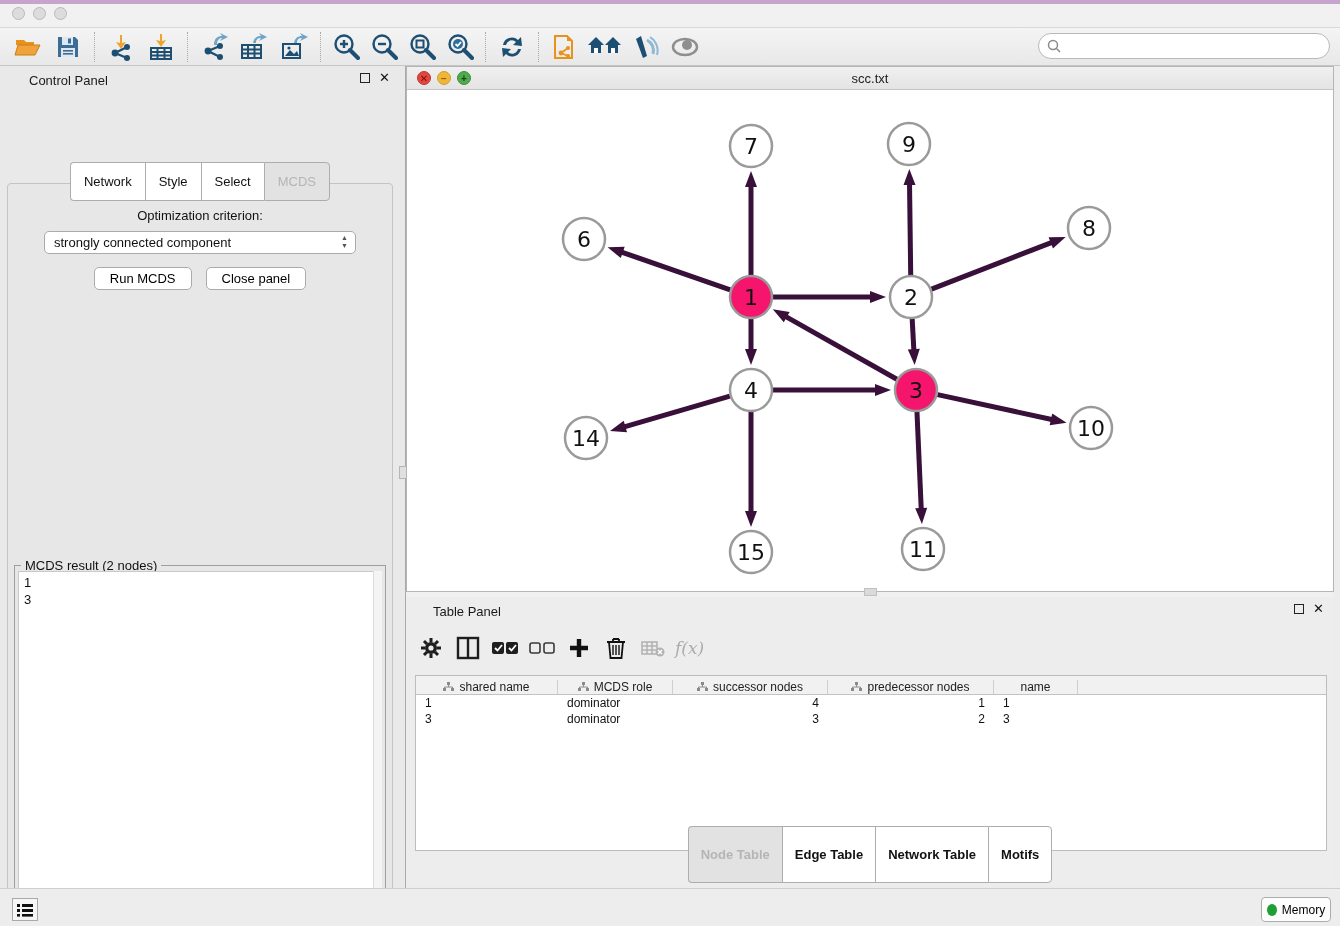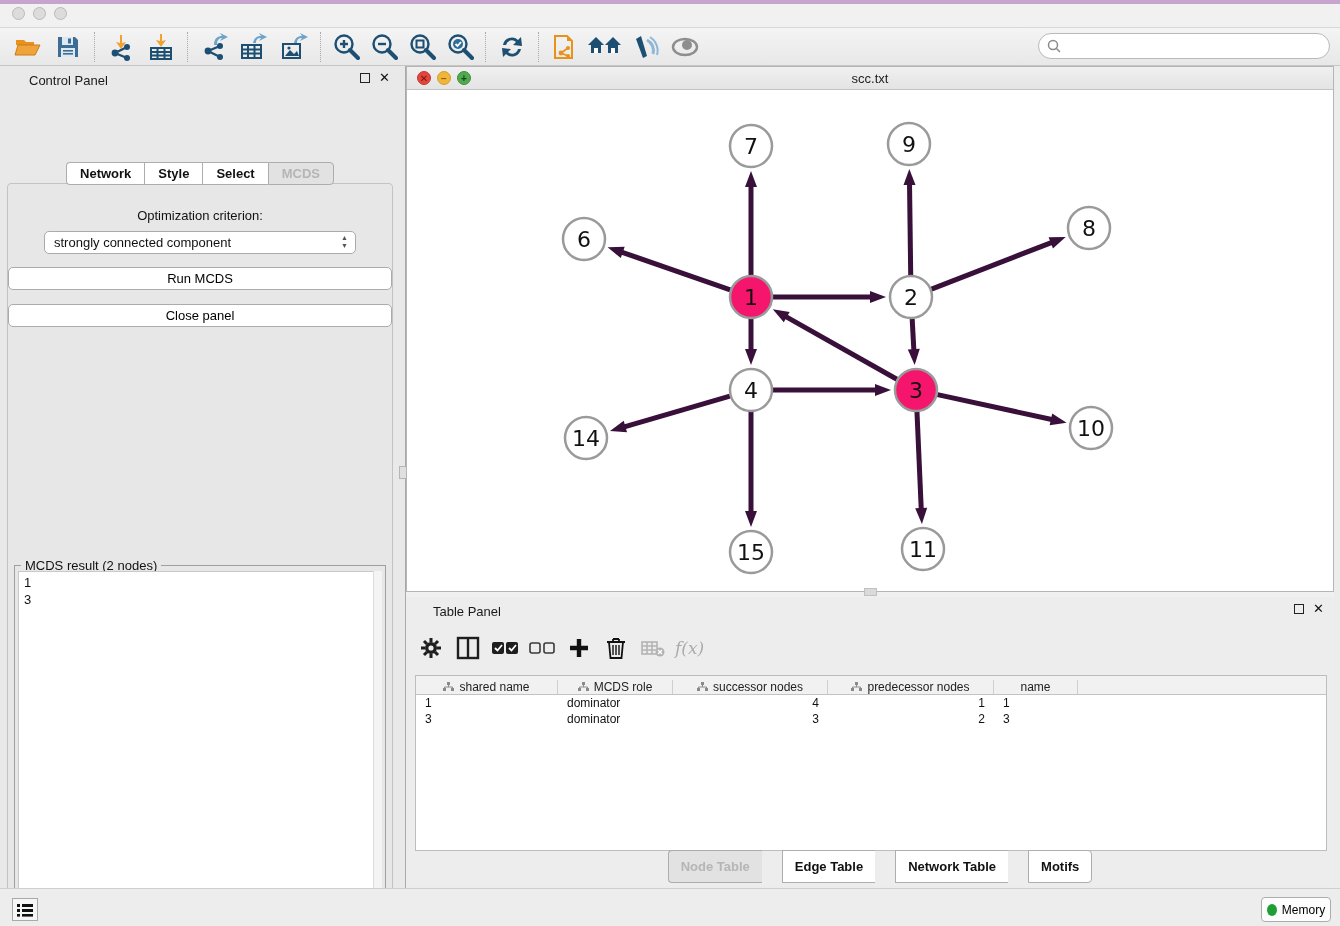--- a/index.html
+++ b/index.html
@@ -22,29 +22,29 @@
   .search input { border:none; outline:none; flex:1; font-size:13px; margin-left:5px; background:transparent; }
 
   
   .cpanel { position:absolute; left:0; top:66px; width:400px; height:822px; background:#E9E9E9; }
   .panel-head { height:28px; position:relative;margin-left:15px; }
   .panel-head .ptitle { position:absolute; left:14px; top:7px; font-size:13px; color:#1A1A1A; }
   .winbtns { position:absolute; right:10px; top:7px; display:flex; gap:9px; align-items:center; }
   .float-btn { width:10px; height:10px; border:1.5px solid #222; background:transparent; }
   .close-x { font-size:13px; font-weight:bold; color:#111; line-height:10px; }
   .cp-tabs { position:absolute; left:0; top:96px; width:100%; display:flex; justify-content:center; z-index:2; }
-  .seg { border:1px solid #ADADAD; border-right:none; background:#fff; padding:3px 13px; font-size:13px; color:#111; cursor:pointer;font-weight:bold; }
+  .seg { border:1px solid #ADADAD; border-right:none; background:#fff; padding:11px 13px; font-size:13px; color:#111; cursor:pointer; }
   .seg:first-child { border-radius:4px 0 0 4px; }
   .seg:last-child { border-right:1px solid #ADADAD; border-radius:0 4px 4px 0; }
   .seg.sel { background:#E2E2E2; color:#B5B5B5; }
   .cp-pane { position:absolute; left:7px; top:117px; width:386px; height:760px; background:#E7E7E7; border:1px solid #C3C3C3; border-radius:4px; }
   .opt-label { text-align:center; margin-top:24px; font-size:13px; }
   .dropdown { position:relative; margin:8px auto 0 auto; width:312px; height:23px; background:#fff; border:1px solid #ABABAB; border-radius:5px; display:flex; align-items:center; padding:0 9px; cursor:pointer; }
   .dropdown .stepper { position:absolute; right:7px; top:2px; display:flex; flex-direction:column; line-height:8px; font-size:8px; color:#555; }
-  .btnrow { display:flex; justify-content:center; gap:14px; margin-top:13px;flex-direction:column; }
+  .btnrow { display:flex; justify-content:center; gap:14px; margin-top:13px; }
   .pbtn { background:#fff; border:1px solid #ABABAB; border-radius:5px; padding:3px 15px; font-size:13px; cursor:pointer; font-family:inherit; }
   .groupbox { position:absolute; left:6px; top:381px; width:372px; height:374px; border:1px solid #9F9F9F; }
   .groupbox .glabel { position:absolute; left:6px; top:-8px; background:#E7E7E7; padding:0 4px; font-size:13px; }
   .gb-text { position:absolute; left:3px; top:5px; right:3px; bottom:3px; background:#fff; border:1px solid #C9C9C9; padding:2px 5px; font-size:13px; line-height:17px; overflow:hidden; }
   .gb-scroll { position:absolute; right:0; top:0; bottom:0; width:9px; background:#F4F4F4; border-left:1px solid #DCDCDC; }
 
   
   .vdivider { position:absolute; left:400px; top:66px; width:6px; height:822px; background:#E9E9E9; border-right:1px solid #A9A9A9; }
   .vgrip { position:absolute; left:-1px; top:400px; width:8px; height:13px; background:#E0E0E0; border:1px solid #B5B5B5; }
   .hdivider { position:absolute; left:406px; top:592px; width:928px; height:5px; background:#F0F0F0; }
@@ -66,21 +66,21 @@
   .tp-toolbar { position:absolute; left:10px; top:31px; height:40px; display:flex; align-items:center; gap:7px; }
   .ticon { background:none; border:none; width:30px; height:30px; display:flex; align-items:center; justify-content:center; cursor:pointer; }
   .ticon.disabled { cursor:default; }
   .fx { font-family:"DejaVu Serif","Liberation Serif",serif; font-style:italic; font-size:17px; color:#ABABAB; }
   .tviewport { position:absolute; left:9px; top:78px; width:912px; height:176px; background:#fff; border:1px solid #BDBDBD; overflow:hidden; }
   .thead { display:flex; height:19px; background:#F1F1F1; border-bottom:1px solid #C3C3C3;align-items:flex-end; }
   .th { display:flex; align-items:center; justify-content:center; gap:5px; font-size:12px; color:#222; border-right:1px solid #CFCFCF; }
   .trow { display:flex; height:16px; }
   .td { font-size:12px; padding:1px 9px; white-space:nowrap; overflow:hidden; }
   .tp-tabs { position:absolute; left:0; bottom:3px; width:100%; display:flex; justify-content:center; }
-  .tp-tabs .seg { font-weight:bold; padding:8px 12px;margin-left:20px; }
+  .tp-tabs .seg { font-weight:bold; padding:20px 12px; }
   .tp-tabs .seg.sel { font-weight:bold; }
 
   
   .statusbar { position:absolute; left:0; top:888px; width:1340px; height:38px; background:#EDEDED; border-top:1px solid #CFCFCF; }
   .list-btn { position:absolute; left:12px; top:9px; width:26px; height:23px; background:#F6F6F6; border:1px solid #A9A9A9; display:flex; align-items:center; justify-content:center; cursor:pointer; }
   .mem-btn { position:absolute; right:9px; top:8px; width:70px; height:25px; background:#FDFDFD; border:1px solid #ACACAC; border-radius:4px; display:flex; align-items:center; justify-content:center; gap:5px; font-size:12px; cursor:pointer; }
   .mem-dot { width:10px; height:12px; border-radius:50%; background:#1E9E34; }
 </style>
 </head>
 <body>

